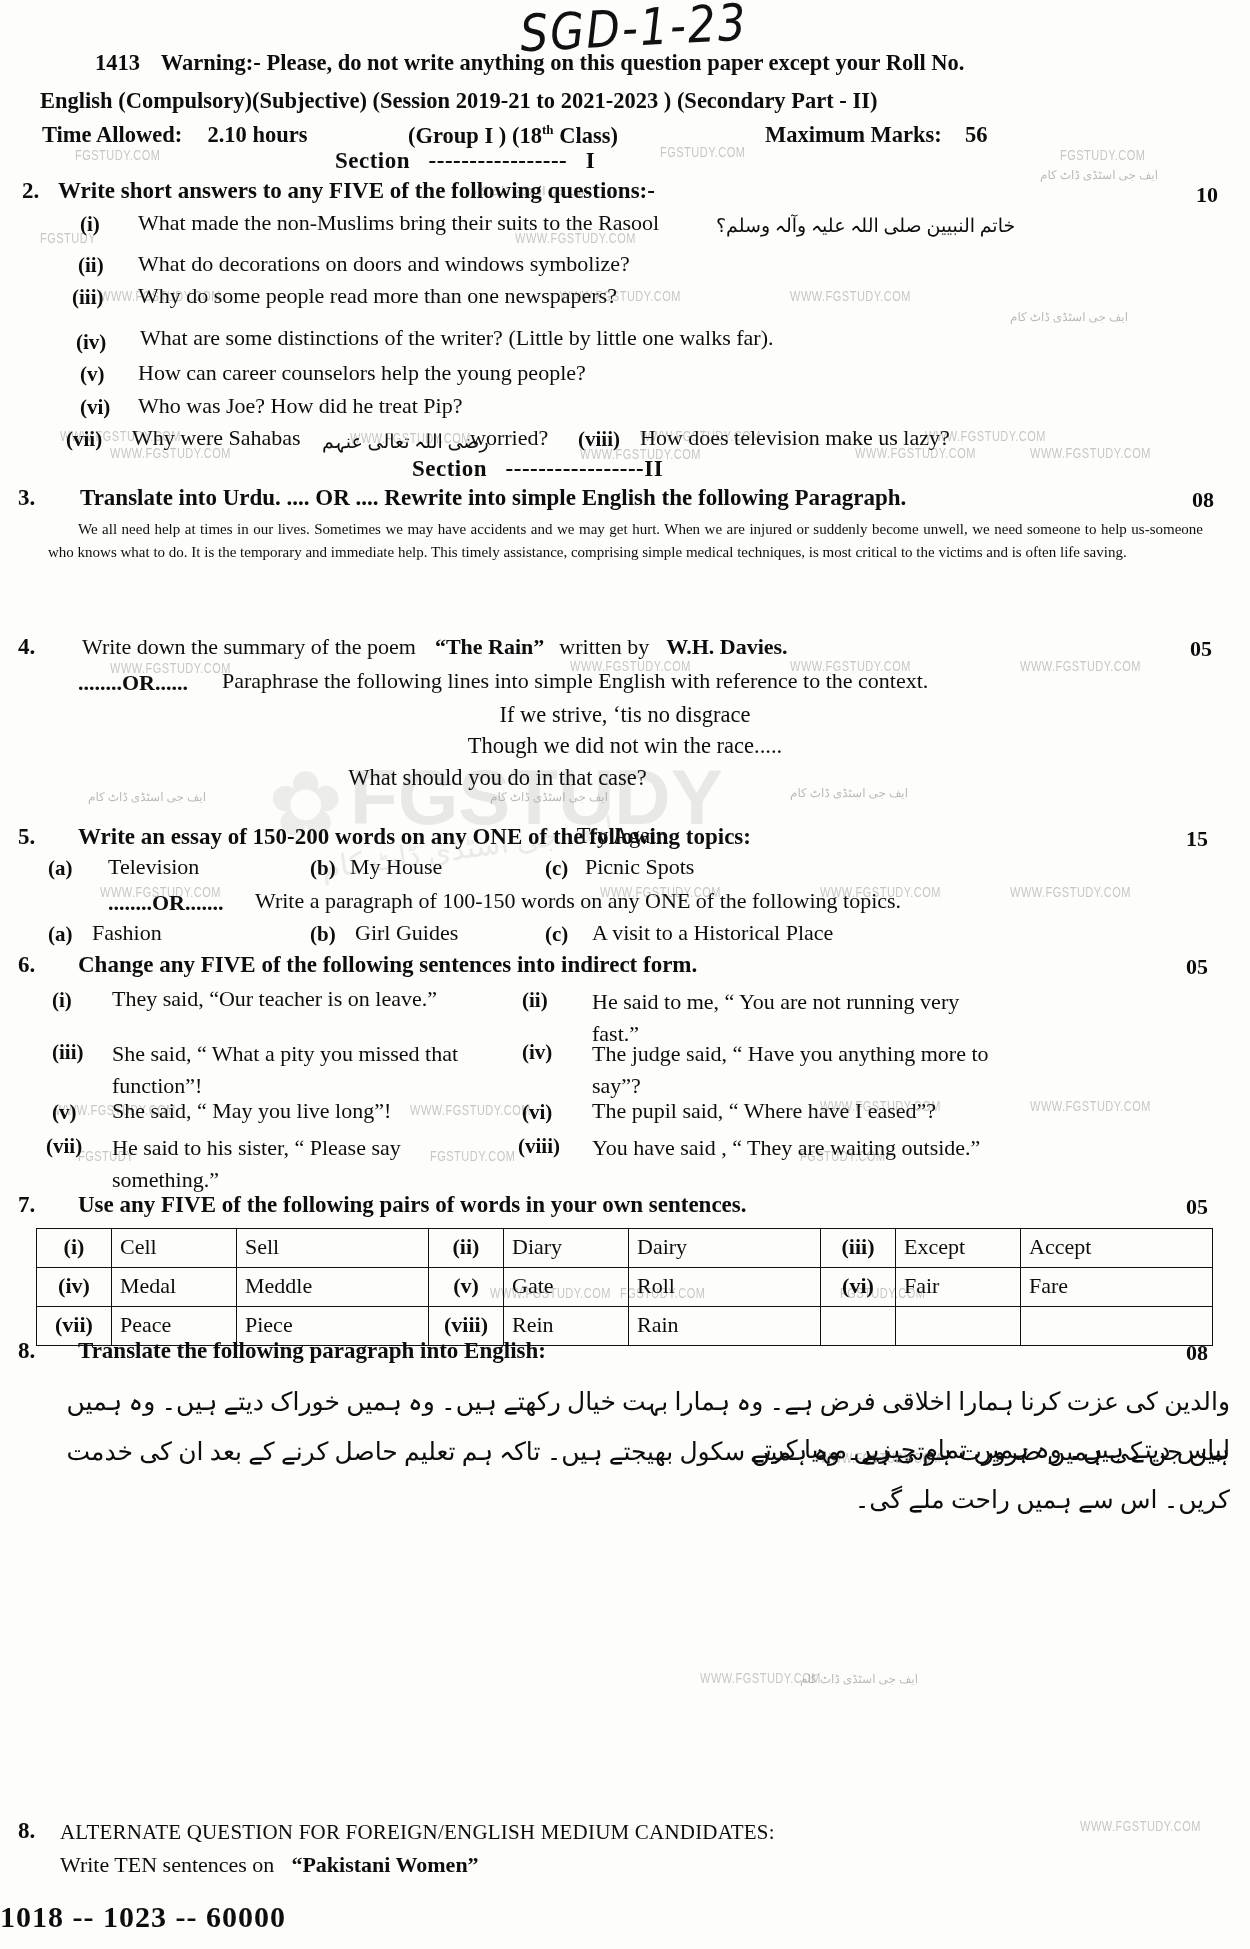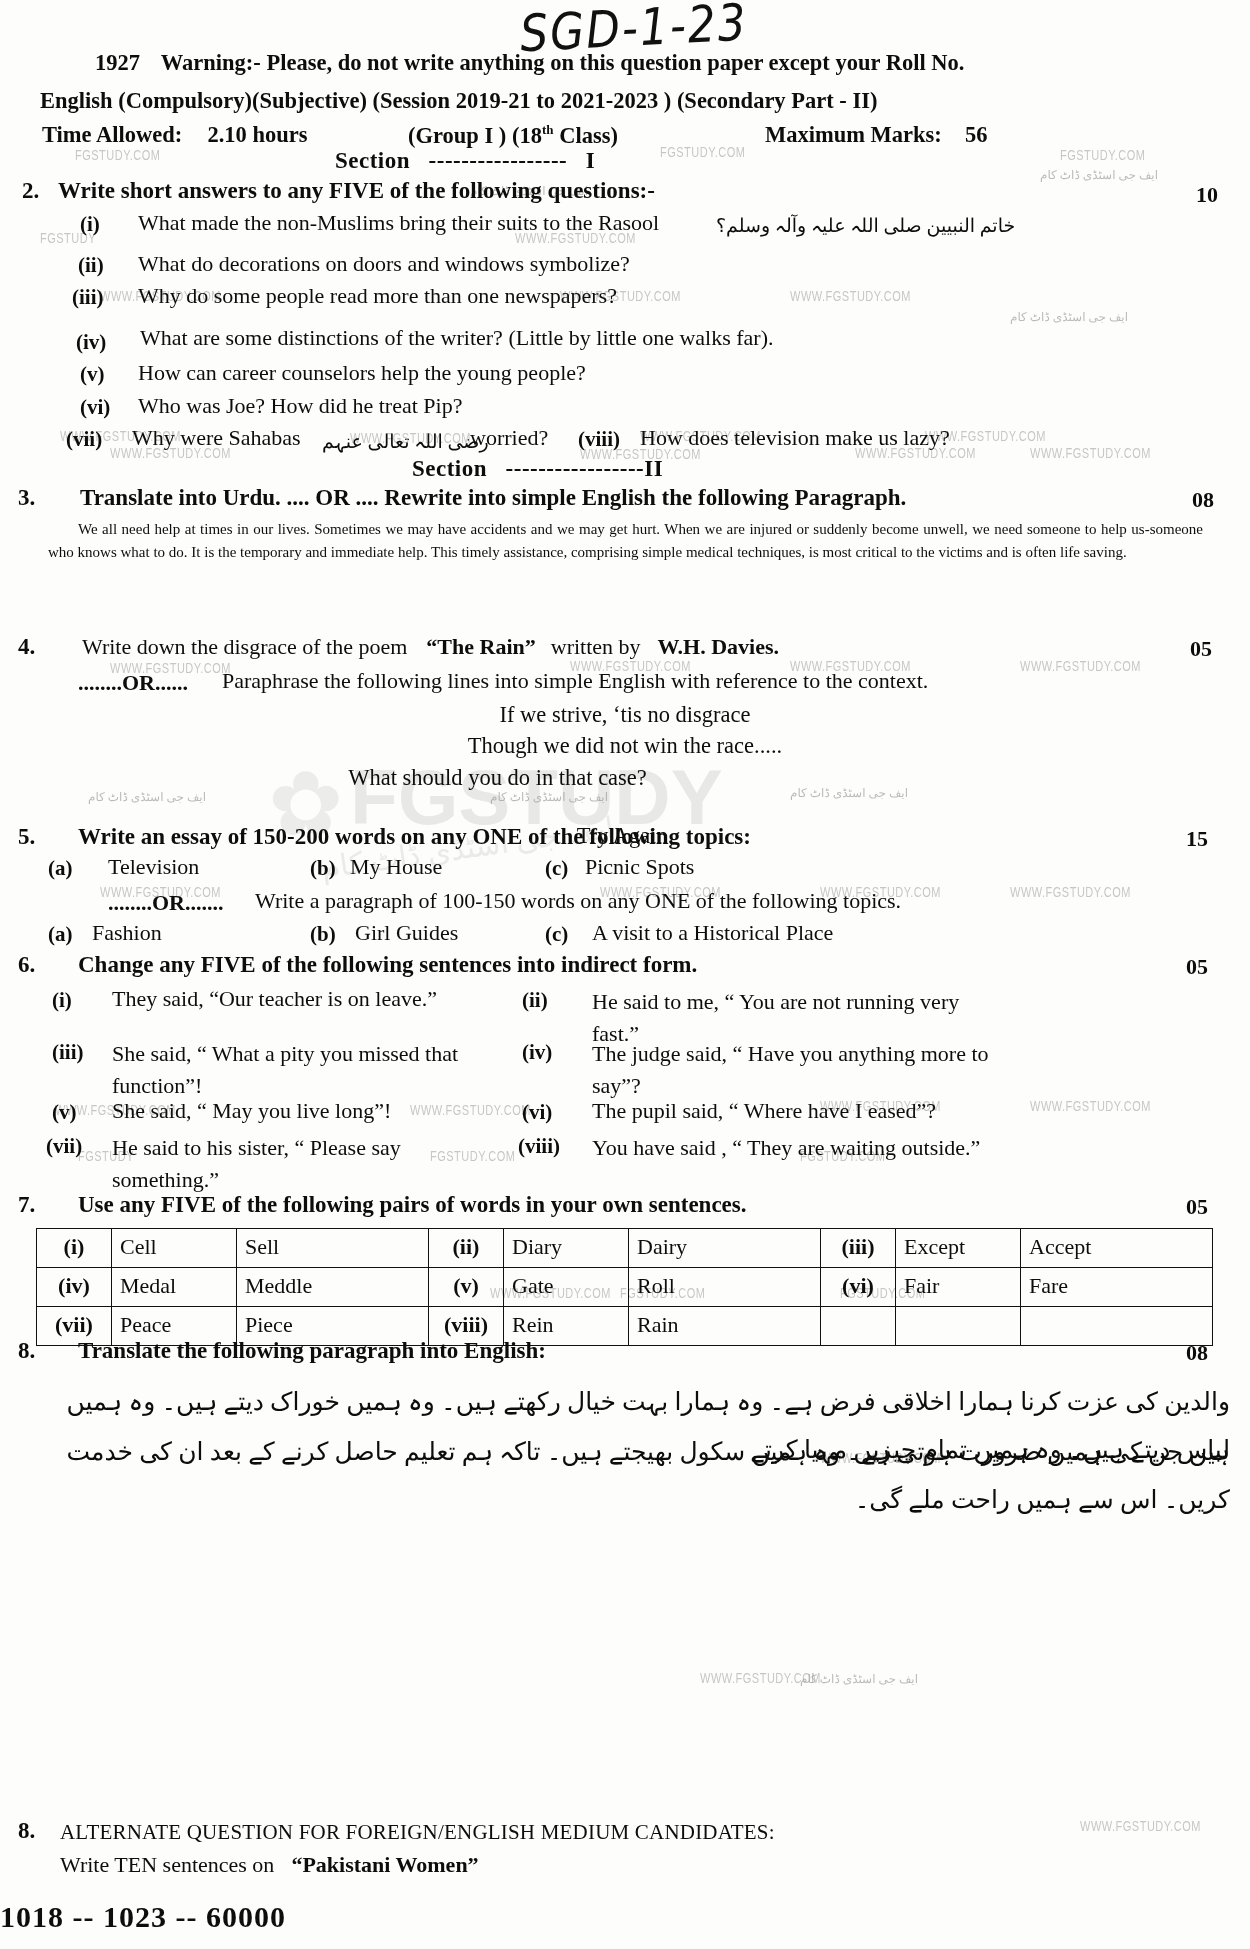--- a/index.html
+++ b/index.html
@@ -242,21 +242,21 @@
     <div class="wm-urdu" style="left:800px;top:1672px;">ایف جی اسٹڈی ڈاٹ کام</div>
     <div class="wm" style="left:700px; top:1672px;">WWW.FGSTUDY.COM</div>
     <div class="wm" style="left:1080px;top:1820px;">WWW.FGSTUDY.COM</div>
   </div>
 
   <div class="content">
 
     <div class="abs hand" style="left:520px; top:2px;">SGD-1-23</div>
 
     <div class="abs hdr-line" style="left:95px; top:50px;">
-      <span>1927</span>
+      <span>1413</span>
       <span style="display:inline-block;width:10px"></span>
       <span>Warning:-  Please, do not write anything on this question paper except your Roll No.</span>
     </div>
 
     <div class="abs hdr-line" style="left:40px; top:88px;">English (Compulsory)(Subjective) (Session  2019-21 to 2021-2023 )  (Secondary Part - II)</div>
 
     <div class="abs hdr-line" style="left:42px; top:122px;">
       <span>Time Allowed:</span>
       <span style="display:inline-block;width:14px"></span>
       <span>2.10 hours</span>
@@ -317,21 +317,21 @@
     </div>
 
     <div class="abs qnum" style="left:18px; top:485px;">3.</div>
     <div class="abs qhead" style="left:80px; top:485px;">Translate  into Urdu.  .... OR .... Rewrite into simple English the following Paragraph.</div>
     <div class="abs marks" style="left:1192px; top:487px;">08</div>
 
     <div class="blk para" style="left:48px; top:518px; width:1155px; text-indent:30px;">We all need help at times in our lives.  Sometimes we may have accidents and we may get hurt. When we are injured or suddenly become unwell, we need someone to help us-someone who knows what to do.  It is the temporary and immediate help.  This timely assistance, comprising simple medical techniques, is most critical to the victims and is often life saving.</div>
 
     <div class="abs qnum" style="left:18px; top:634px;">4.</div>
     <div class="abs body-txt" style="left:82px; top:634px;">
-      <span>Write down the disgrace of the poem</span>
+      <span>Write down the summary of the poem</span>
       <span style="display:inline-block;width:8px"></span>
       <span class="b">“The Rain”</span>
       <span style="display:inline-block;width:4px"></span>
       <span>written by</span>
       <span style="display:inline-block;width:6px"></span>
       <span class="b">W.H. Davies.</span>
     </div>
     <div class="abs marks" style="left:1190px; top:636px;">05</div>
 
     <div class="abs body-txt b" style="left:78px; top:670px;">........OR......</div>

